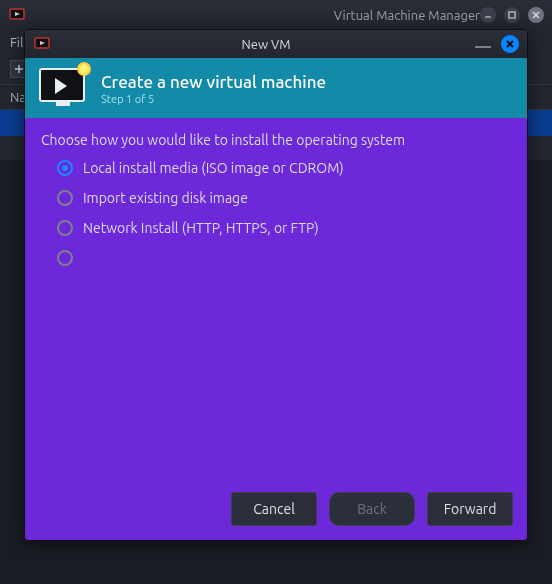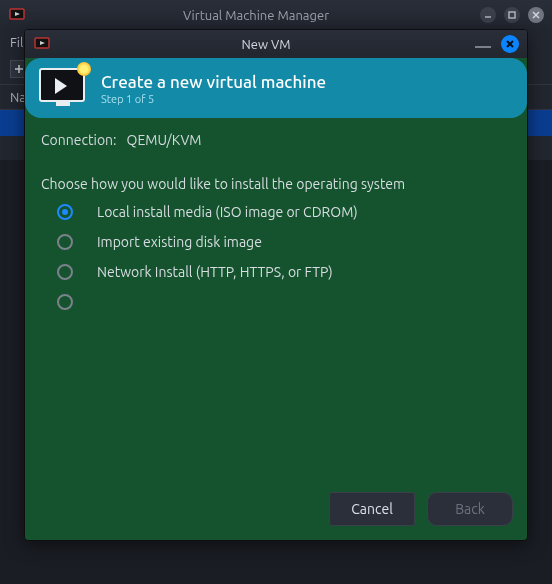--- a/index.html
+++ b/index.html
@@ -21,40 +21,40 @@
     height: 30px;
     background: linear-gradient(#2a2e38,#22262f);
     display: flex; align-items: center;
     position: relative;
     color: #9aa0ab;
   }
   .app-icon {
     width: 18px; height: 18px; margin: 0 6px 0 8px;
     display: flex; align-items: center; justify-content: center;
   }
-  .back-title { flex: 1; text-align: center; font-size: 13px; }
+  .back-title { flex: 1; text-align: right; font-size: 13px; }
   .win-ctrls { display: flex; gap: 8px; padding-right: 8px; }
   .win-btn {
     width: 16px; height: 16px; border-radius: 50%;
     background: #3a3f4a; color: #b0b6c0;
     display: flex; align-items: center; justify-content: center;
     font-size: 11px; line-height: 1;
   }
   .win-btn.close-main { background: #6f7480; }
   .back-menubar { height: 24px; padding-left: 10px; display: flex; align-items: center; color:#b4bac3; font-size:13px;}
   .back-toolbar { height: 30px; padding-left: 10px; display:flex; align-items:center;}
   .plusbox { width:18px; height:18px; background:#2e333d; border:1px solid #444a57; color:#cfd4dc; display:flex;align-items:center;justify-content:center;font-size:14px;}
   .back-header { height: 26px; padding-left:10px; display:flex; align-items:center; color:#a9afb9; border-top:1px solid #31363f; border-bottom:1px solid #31363f; font-size:13px;}
   .back-selrow { height: 26px; background:#0a3d91; margin: 0;}
   
   .dialog {
     position: absolute;
     left: 24px; top: 29px;
     width: 504px; height: 512px;
-    background: #14532d;
+    background: #6d28d9;
     border: 1px solid #0d0e11;
     border-radius: 4px;
     overflow: hidden;
     display: flex; flex-direction: column;
     box-shadow: 0 4px 18px rgba(0,0,0,0.5);
   }
   .dlg-titlebar {
     height: 28px;
     background: linear-gradient(#2a2e38,#22262f);
     display: flex; align-items: center;
@@ -69,21 +69,20 @@
     margin-right:8px;
   }
   .dlg-min {
     width:16px; height:2px; background:#7b818c; margin-right:10px; margin-top:6px;
   }
   .banner {
     background: #138aa8;
     display:flex; align-items:center;
     padding: 10px 14px;
     gap: 14px;
-    border-radius: 16px;
   }
   .banner-icon {
     width: 48px; height: 40px;
     position: relative;
   }
   .mon-outer {
     width:46px; height:34px; border:2px solid #e9eef2; border-radius:3px; background:#0f1114;
     position: relative;
   }
   .mon-play {
@@ -96,21 +95,21 @@
     width:14px; height:14px; border-radius:50%; background: radial-gradient(circle,#fff176 35%,#fbc02d 70%);
   }
   .banner-text h1 { color:#fff; font-size:17px; font-weight:500; }
   .banner-text .step { color:#a9e0ec; font-size:11px; margin-top:2px; }
   .content { padding: 14px 16px; flex:1; }
   .conn-row { display:flex; gap:10px; margin-bottom: 28px; font-size:14px;}
   .conn-label { color:#d3d8df;}
   .conn-value { color:#d3d8df;}
   .choose-label { margin-bottom: 12px; font-size:14px; }
   .radiolist { padding-left: 16px; display:flex; flex-direction:column; gap:14px;}
-  .radio-row { display:flex; align-items:center; gap:24px;}
+  .radio-row { display:flex; align-items:center; gap:10px;}
   .radio {
     width:16px; height:16px; border-radius:50%;
     border:2px solid #7b828c;
     position:relative; flex-shrink:0;
   }
   .radio.checked { border-color:#1d89ff; }
   .radio.checked::after {
     content:""; position:absolute; left:3px; top:3px; width:6px; height:6px; border-radius:50%;
     background:#1d89ff;
   }
@@ -200,24 +199,20 @@
       <div class="mon-stand"></div>
       <div class="mon-star"></div>
     </div>
     <div class="banner-text">
       <h1>Create a new virtual machine</h1>
       <div class="step">Step 1 of 5</div>
     </div>
   </div>
 
   <div class="content">
-    <div class="conn-row">
-      <span class="conn-label">Connection:</span>
-      <span class="conn-value">QEMU/KVM</span>
-    </div>
 
     <div class="choose-label">Choose how you would like to install the operating system</div>
 
     <div class="radiolist">
       <div class="radio-row">
         <div class="radio checked"></div>
         <span class="radio-label">Local install media (ISO image or CDROM)</span>
       </div>
       <div class="radio-row">
         <div class="radio"></div>
@@ -229,14 +224,15 @@
       </div>
       <div class="radio-row">
         <div class="radio"></div>
       </div>
     </div>
   </div>
 
   <div class="footer">
     <div class="btn">Cancel</div>
     <div class="btn disabled">Back</div>
+    <div class="btn">Forward</div>
   </div>
 </div>
 
 </body></html>

